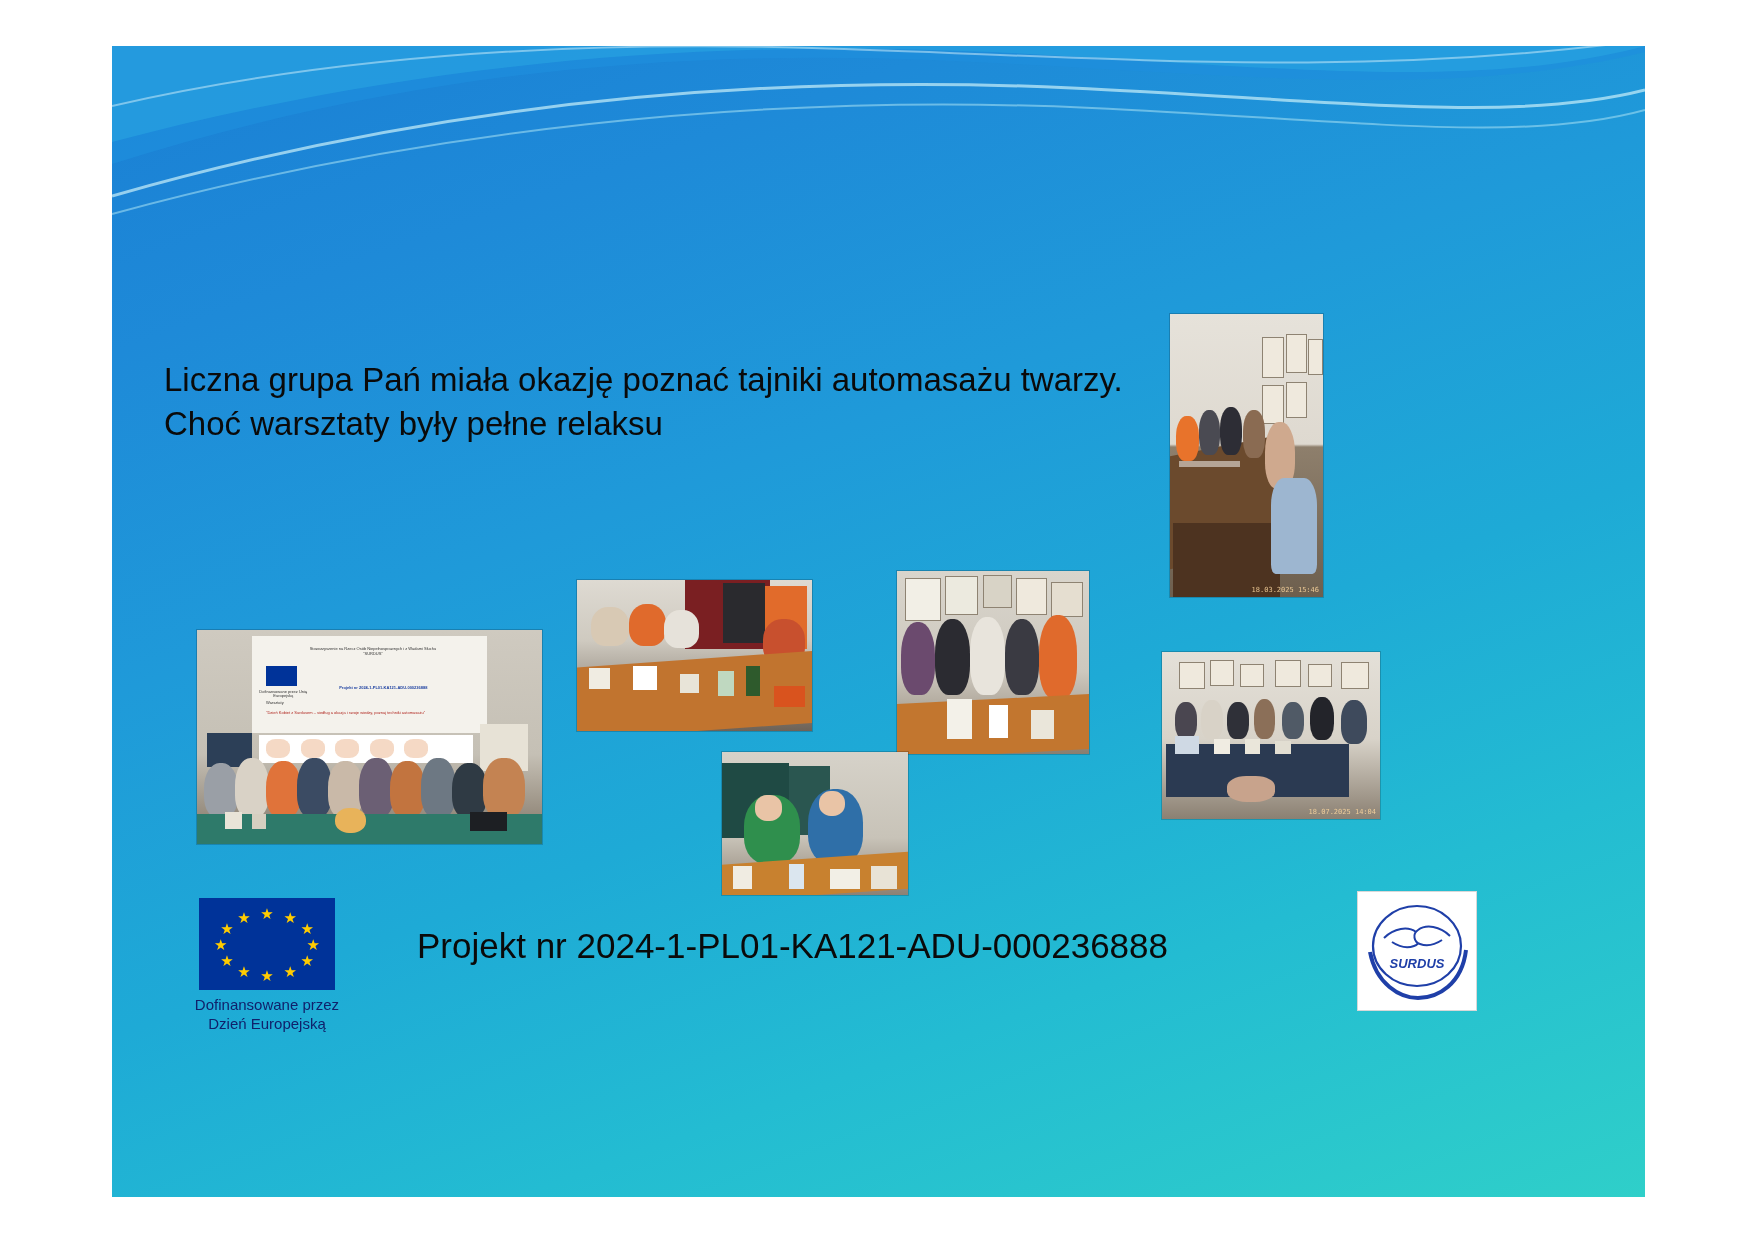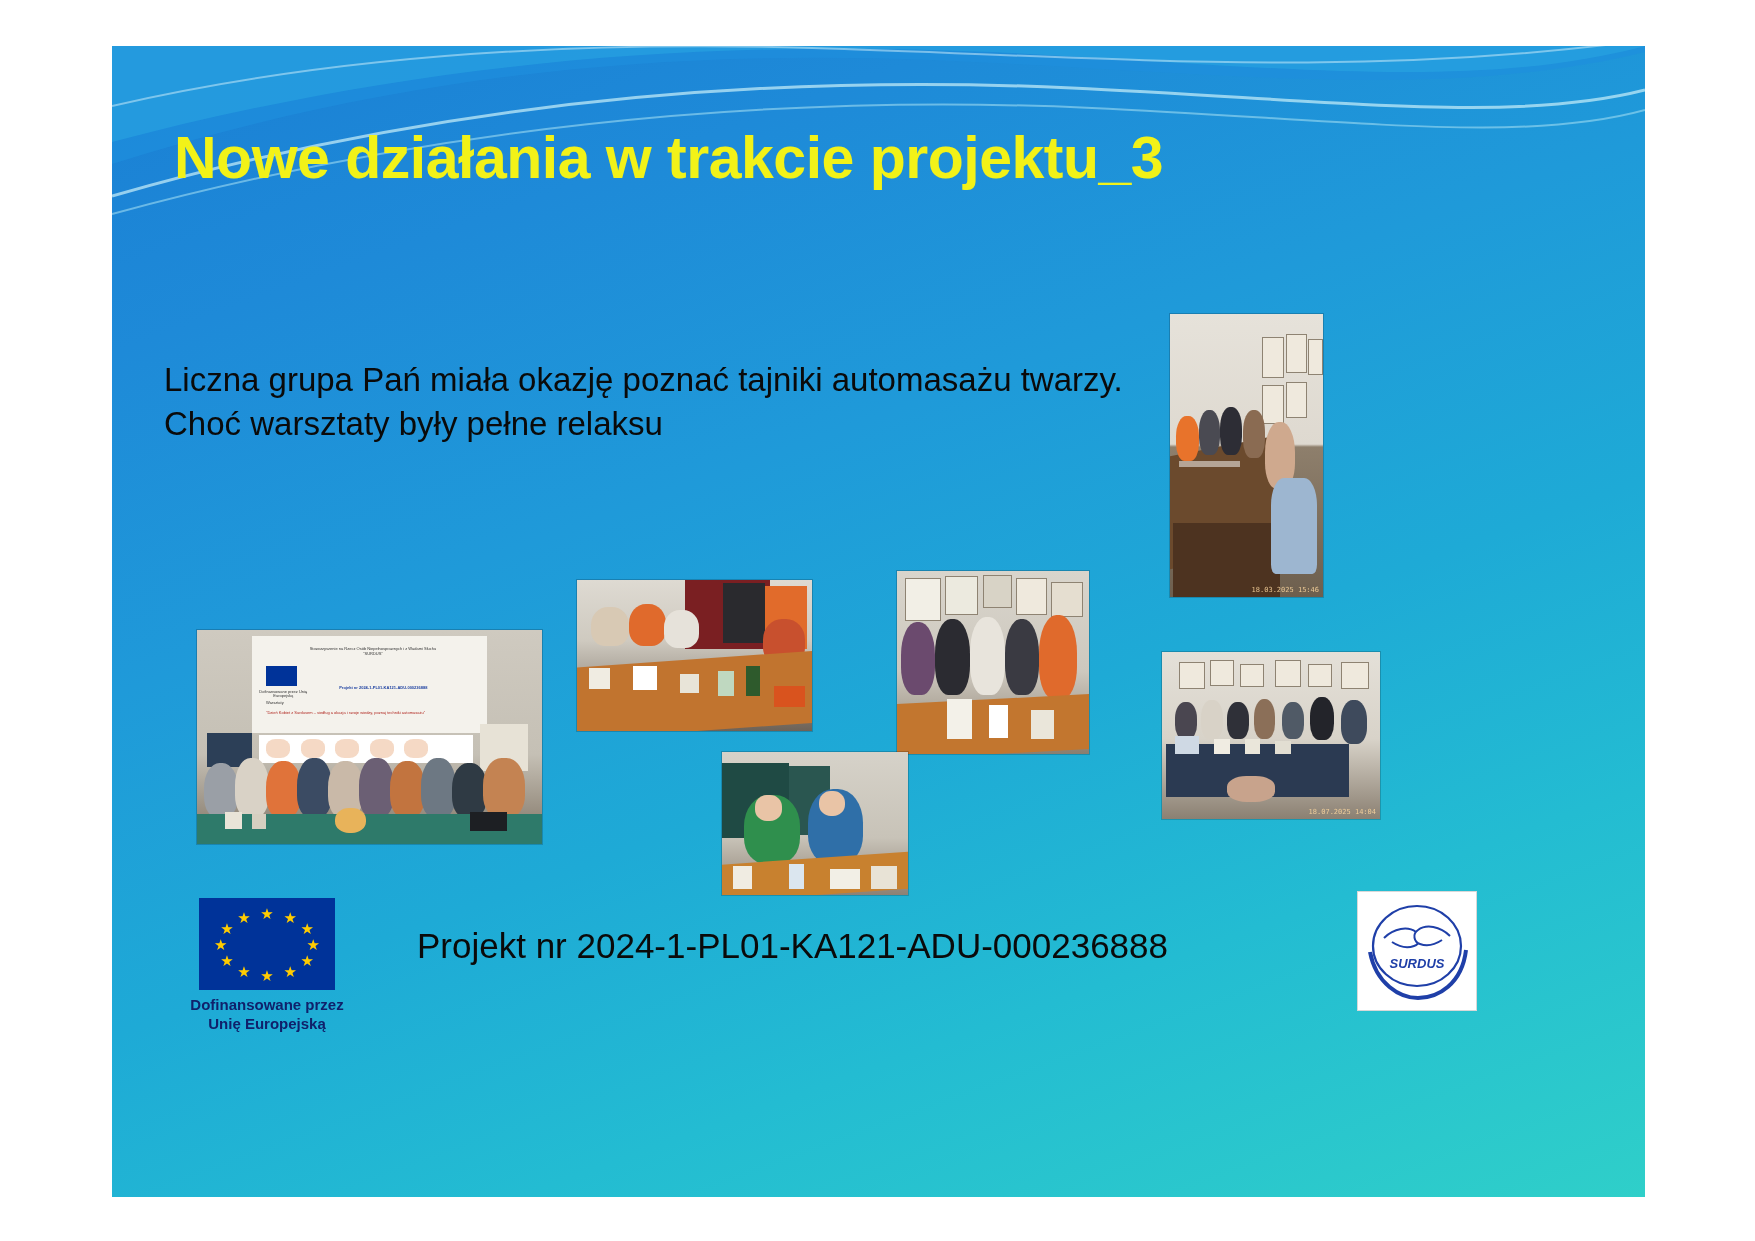--- a/index.html
+++ b/index.html
@@ -100,21 +100,21 @@
     position: absolute;
     color: #ffcc00;
     font-size: 15px;
     line-height: 15px;
     transform: translate(-50%, -50%);
   }
   .eu-caption {
     text-align: center;
     color: #10216b;
     font-size: 15px;
-    font-weight: bold;
+    font-weight: normal;
     line-height: 1.25;
     margin-top: 6px;
   }
 
   
   .surdus-logo {
     position: absolute;
     left: 1245px;
     top: 845px;
     width: 118px;
@@ -165,21 +165,20 @@
 <div class="slide">
 
   <svg class="swoosh" width="1533" height="220" viewBox="0 0 1533 220" style="left:0;top:0;">
     <path d="M0,118 C260,36 520,2 820,14 C1100,26 1330,56 1533,6 L1533,0 L0,0 Z" fill="#1f8fdd" opacity="0.65"></path>
     <path d="M0,96 C280,22 560,-8 880,6 C1160,20 1360,46 1533,0 L1533,0 L0,0 Z" fill="#2aa7e2" opacity="0.55"></path>
     <path d="M0,150 C300,64 620,26 960,42 C1220,54 1400,78 1533,44" fill="none" stroke="#bfe9f7" stroke-width="3" opacity="0.75"></path>
     <path d="M0,168 C300,86 640,46 980,62 C1240,74 1410,98 1533,64" fill="none" stroke="#9fdcf2" stroke-width="2" opacity="0.6"></path>
     <path d="M0,60 C200,14 430,-6 700,2 C980,10 1240,34 1533,-6" fill="none" stroke="#d8f2fb" stroke-width="2" opacity="0.5"></path>
   </svg>
 
-  <div class="title">Nowe działania w trakcie projektu_3</div>
 
   <div class="para para-1">Liczna grupa Pań miała okazję poznać tajniki automasażu twarzy. Choć warsztaty były pełne relaksu</div>
 
   <div class="project-no">Projekt nr 2024-1-PL01-KA121-ADU-000236888</div>
 
   <div class="photo" id="photo-meeting-room-right">
     <div class="ph-wall" style="background:linear-gradient(180deg,#e6e2da 0%,#ded9d0 46%,#8e7f6c 47%,#6d5f4e 100%);"></div>
     <div class="ph-frame" style="left:60%;top:8%;width:13%;height:14%;"></div>
     <div class="ph-frame" style="left:76%;top:7%;width:12%;height:13%;"></div>
     <div class="ph-frame" style="left:60%;top:25%;width:13%;height:13%;"></div>
@@ -320,21 +319,21 @@
       <span class="eu-star" style="left:67%;  top:79.5%;">★</span>
       <span class="eu-star" style="left:50%;  top:84%;">★</span>
       <span class="eu-star" style="left:33%;  top:79.5%;">★</span>
       <span class="eu-star" style="left:20.5%;top:67%;">★</span>
       <span class="eu-star" style="left:16%;  top:50%;">★</span>
       <span class="eu-star" style="left:20.5%;top:33%;">★</span>
       <span class="eu-star" style="left:33%;  top:20.5%;">★</span>
     </div>
     <div class="eu-caption">
       <div>Dofinansowane przez</div>
-      <div>Unię Europejską</div>
+      <div>Dzień Europejską</div>
     </div>
   </div>
 
   <div class="surdus-logo">
     <svg width="118" height="118" viewBox="0 0 118 118">
       <ellipse cx="59" cy="54" rx="44" ry="40" fill="none" stroke="#1f3fa8" stroke-width="2.2"></ellipse>
       <path d="M12,60 C18,92 42,106 60,106 C80,106 104,92 108,58" fill="none" stroke="#1f3fa8" stroke-width="4"></path>
       <path d="M26,46 C36,36 50,34 58,40 C64,44 62,52 56,54 C48,57 40,54 34,50" fill="#ffffff" stroke="#1f3fa8" stroke-width="2"></path>
       <path d="M92,44 C82,34 68,32 60,38 C54,42 56,50 62,52 C70,55 78,52 84,48" fill="#ffffff" stroke="#1f3fa8" stroke-width="2"></path>
       <text x="59" y="76" text-anchor="middle" font-family="Liberation Sans, sans-serif" font-size="13" font-weight="bold" font-style="italic" fill="#1f3fa8">SURDUS</text>

